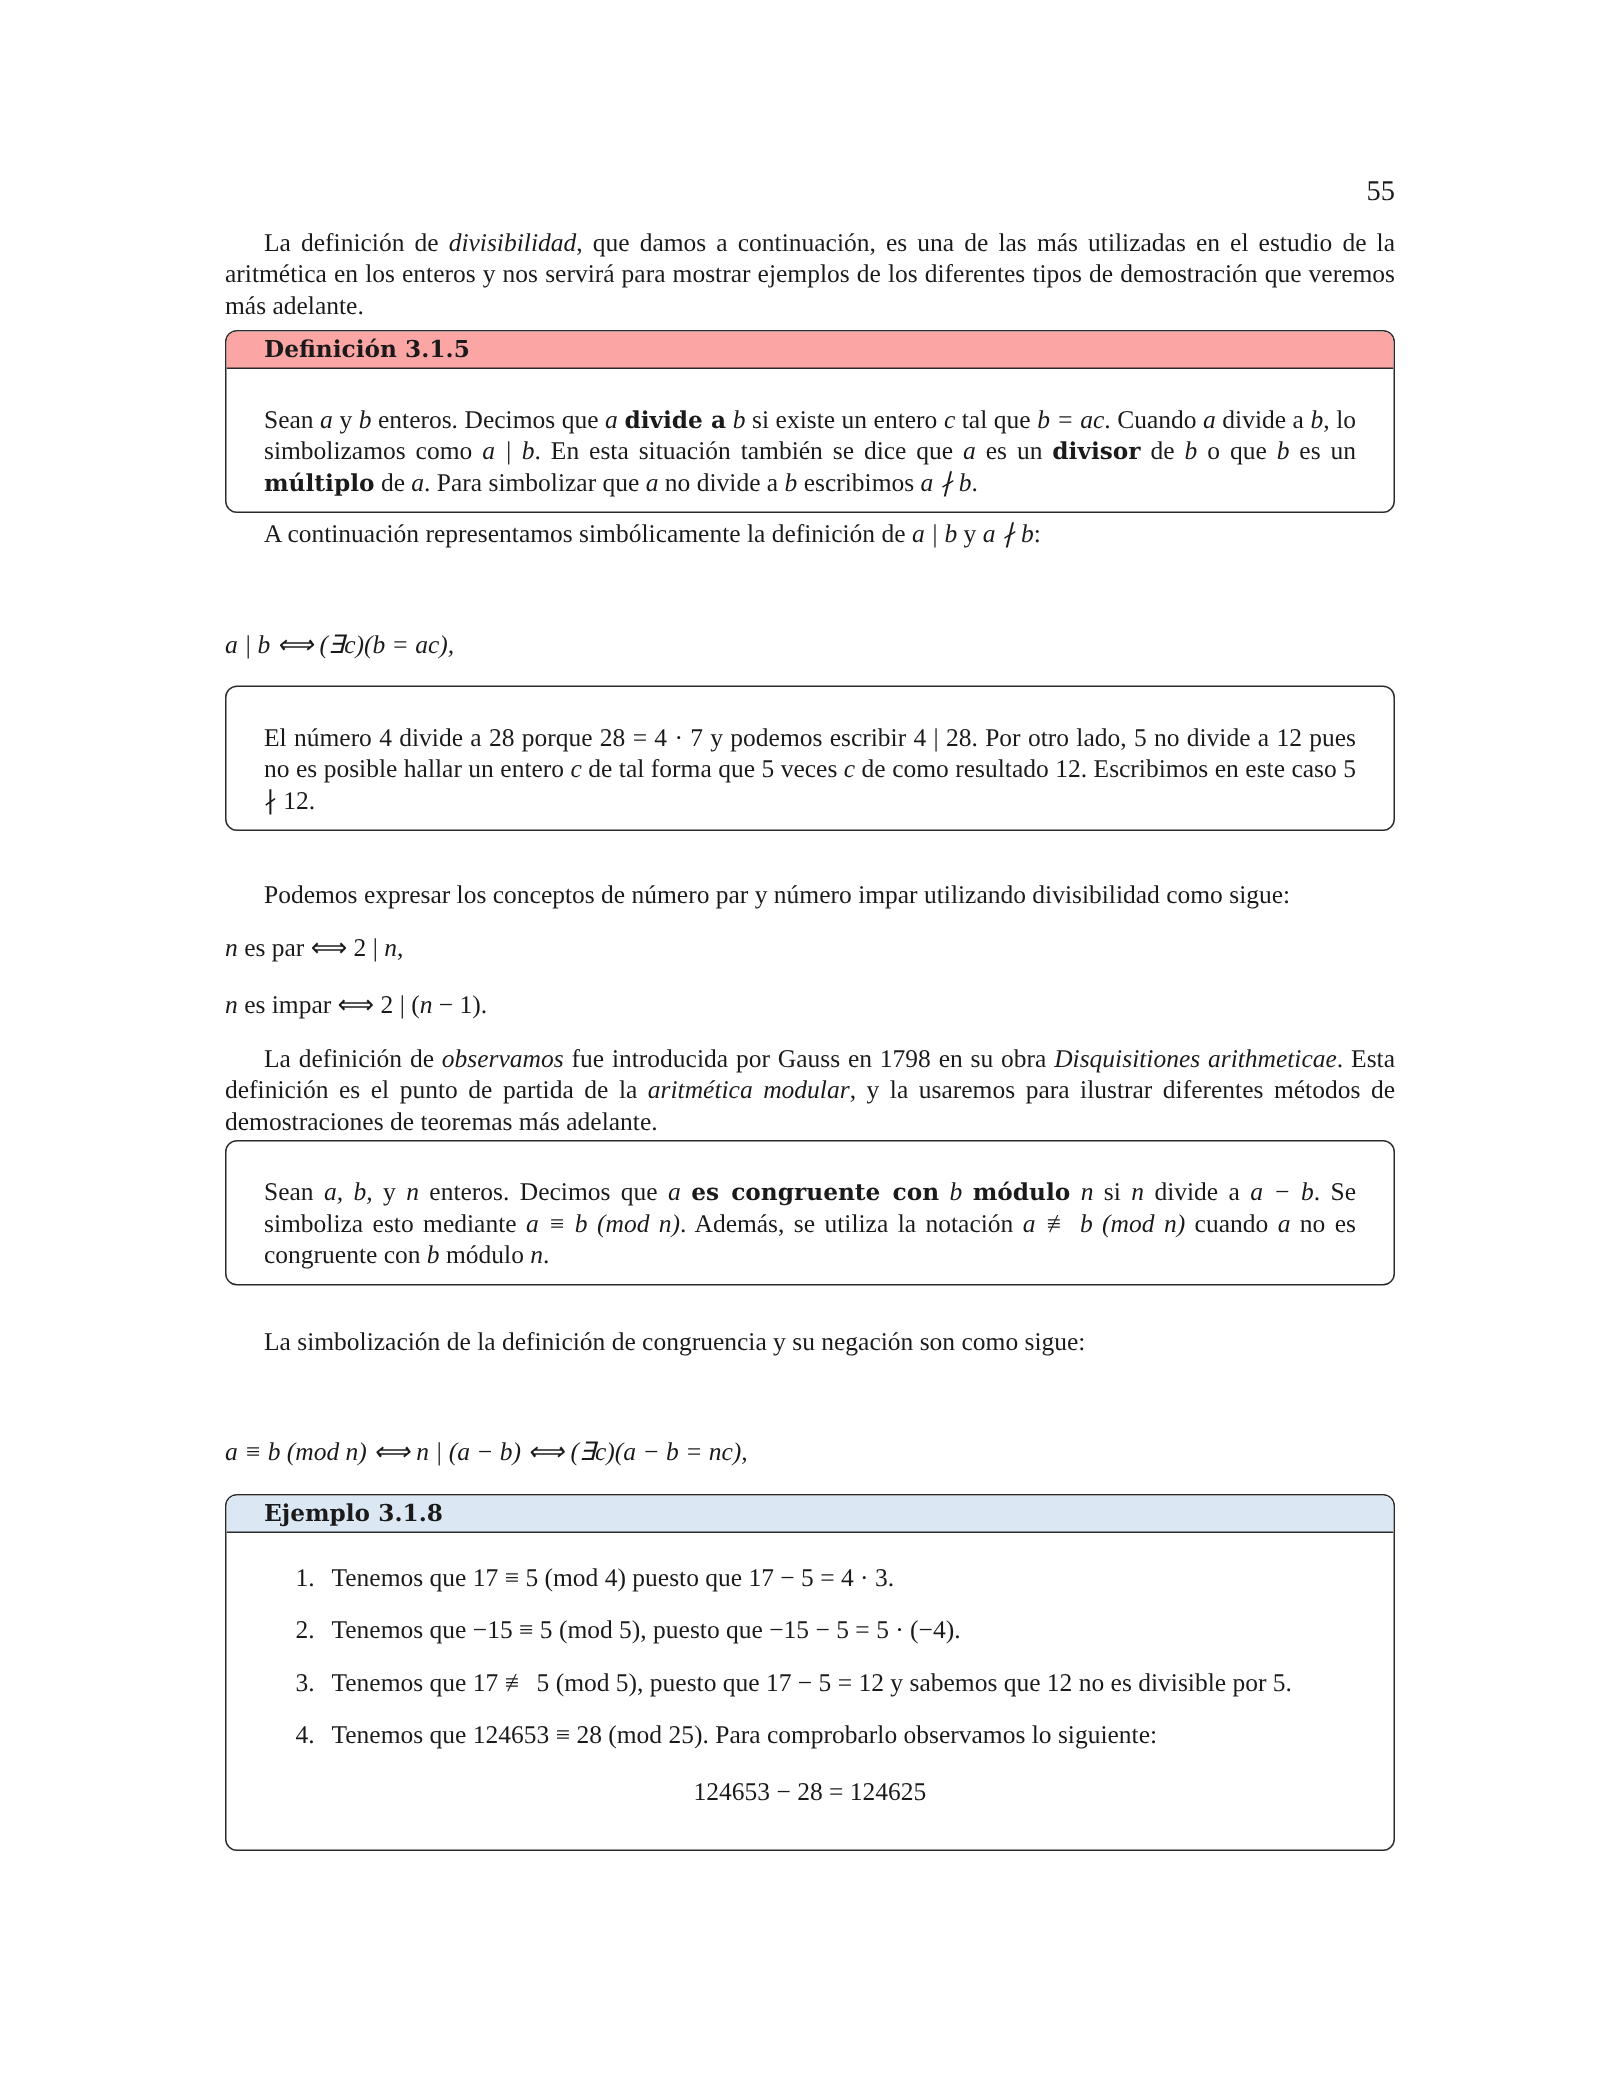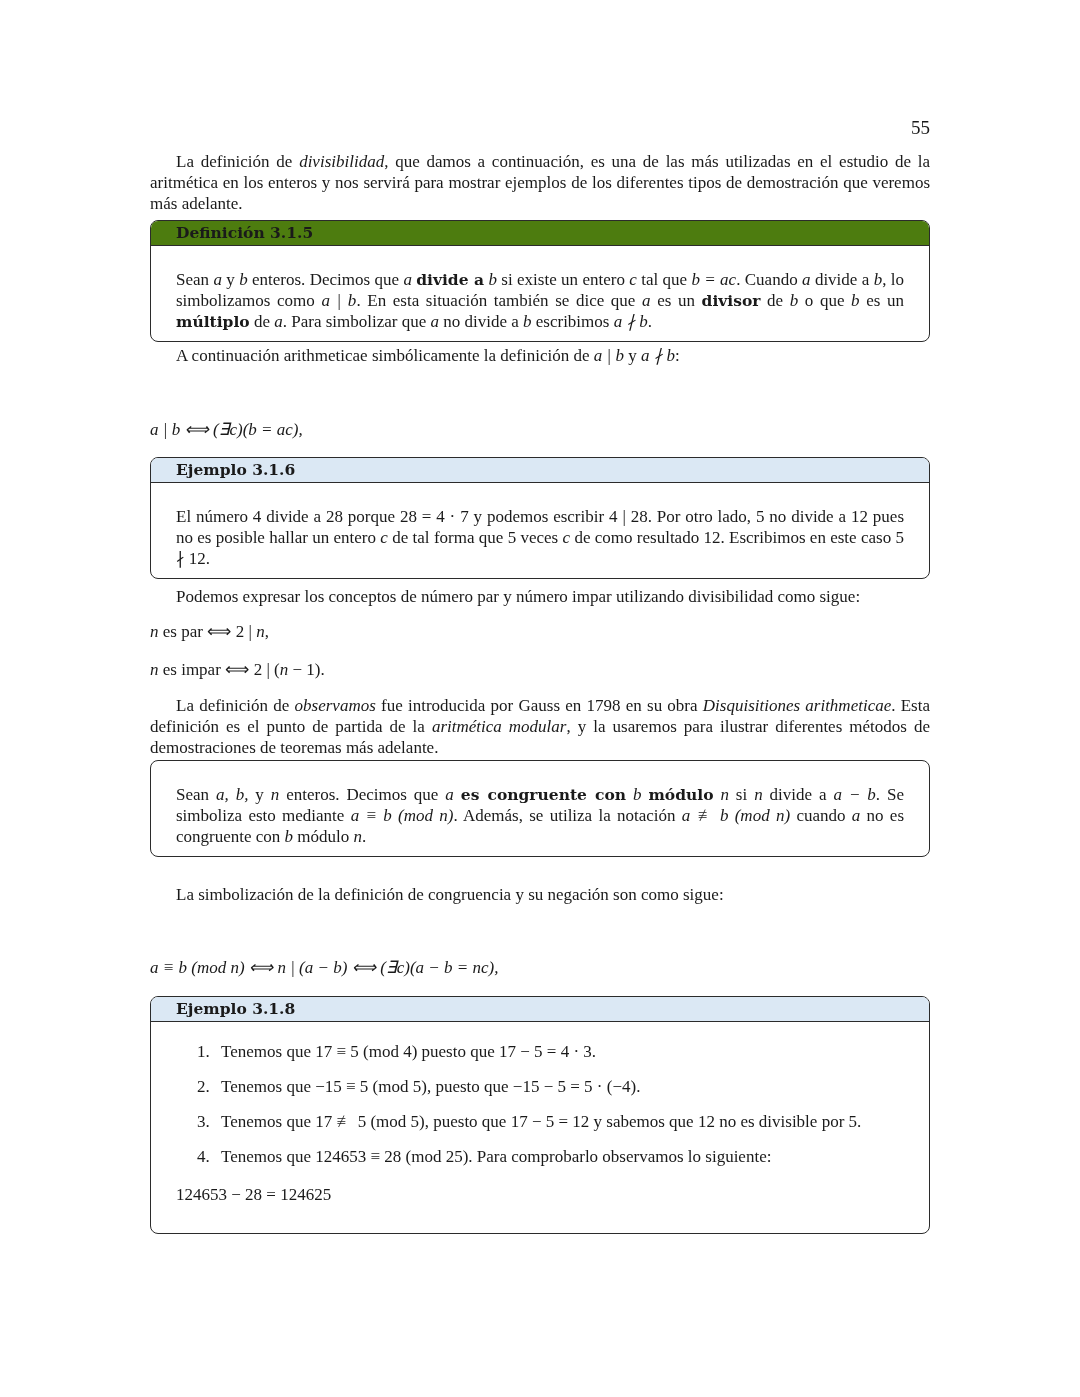--- a/index.html
+++ b/index.html
@@ -16,55 +16,54 @@
   b { font-weight: bold; font-family: "DejaVu Serif", serif; font-size: 15.5px; }
   .box {
     position: absolute; left: 0; width: 778px;
     border: 1.6px solid #2b2b2b; border-radius: 8px; background: #fff; overflow: hidden;
   }
   .box-head {
     height: 24px; line-height: 24px; padding-left: 25px;
     border-bottom: 1.6px solid #2b2b2b;
     font-family: "DejaVu Serif", serif; font-weight: bold; font-size: 15.5px;
   }
-  .def .box-head { background: #4d7c0f; }
+  .def .box-head { background: #fca5a5; }
   .ex .box-head { background: #dbe8f4; }
   .box-body { padding: 23px 25px 9px 25px; }
   .eq { position: absolute; left: 0; width: 780px; }
   ol { margin: 0; padding: 0; list-style: none; }
   ol li { position: relative; padding-left: 45px; margin-bottom: 14px; text-align: justify; }
   ol li .num { position: absolute; left: 21px; }
-  .center { }
+  .center { text-align: center; }
 </style>
 </head>
 <body>
 
 <div class="page">
 
   <div class="page-number">55</div>
 
   <p class="indent" style="position:absolute; top:151px; left:0; width:780px;">
     <span>La definición de </span><i>divisibilidad</i><span>, que damos a continuación, es una de las más utilizadas en el estudio de la aritmética en los enteros y nos servirá para mostrar ejemplos de los diferentes tipos de demostración que veremos más adelante.</span>
   </p>
 
   <div class="box def" style="top:220px;">
     <div class="box-head">Definición 3.1.5</div>
     <div class="box-body">
       <p><span>Sean </span><i>a</i><span> y </span><i>b</i><span> enteros. Decimos que </span><i>a</i> <b>divide a</b> <i>b</i><span> si existe un entero </span><i>c</i><span> tal que </span><i>b = ac</i><span>. Cuando </span><i>a</i><span> divide a </span><i>b</i><span>, lo simbolizamos como </span><i>a | b</i><span>. En esta situación también se dice que </span><i>a</i><span> es un </span><b>divisor</b><span> de </span><i>b</i><span> o que </span><i>b</i><span> es un </span><b>múltiplo</b><span> de </span><i>a</i><span>. Para simbolizar que </span><i>a</i><span> no divide a </span><i>b</i><span> escribimos </span><i>a ∤ b</i><span>.</span></p>
     </div>
   </div>
 
   <p class="indent" style="position:absolute; top:345px; left:0; width:780px;">
-    <span>A continuación arithmeticae simbólicamente la definición de </span><i>a | b</i><span> y </span><i>a ∤ b</i><span>:</span>
+    <span>A continuación representamos simbólicamente la definición de </span><i>a | b</i><span> y </span><i>a ∤ b</i><span>:</span>
   </p>
   <div class="eq m" style="top:383px;">a | b ⟺ (∃c)(b = ac),</div>
   <div class="eq m" style="top:421px;">a ∤ b ⟺ (∀c)(b ≠ ac).</div>
 
   <div class="box ex" style="top:457px;">
-    <div class="box-head">Ejemplo 3.1.6</div>
     <div class="box-body">
       <p><span>El número 4 divide a 28 porque 28 = 4 · 7 y podemos escribir 4 | 28. Por otro lado, 5 no divide a 12 pues no es posible hallar un entero </span><i>c</i><span> de tal forma que 5 veces </span><i>c</i><span> de como resultado 12. Escribimos en este caso 5 ∤ 12.</span></p>
     </div>
   </div>
 
   <p class="indent" style="position:absolute; top:586px; left:0; width:780px;">Podemos expresar los conceptos de número par y número impar utilizando divisibilidad como sigue:</p>
   <div class="eq" style="top:621px;"><i>n</i><span> es par ⟺ 2 | </span><i>n</i><span>,</span></div>
   <div class="eq" style="top:659px;"><i>n</i><span> es impar ⟺ 2 | (</span><i>n</i><span> − 1).</span></div>
 
   <p class="indent" style="position:absolute; top:695px; left:0; width:780px;">

